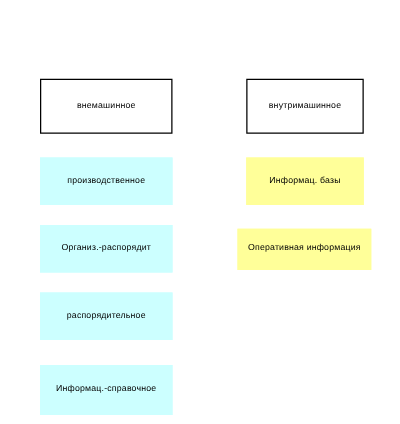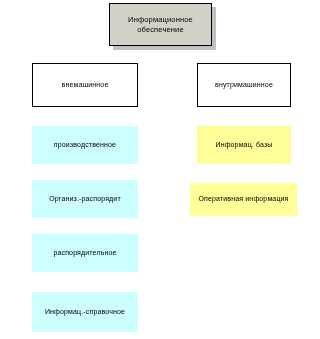--- a/index.html
+++ b/index.html
@@ -58,24 +58,20 @@
   .node-label {
     display: block;
     white-space: pre-line;
   }
 </style>
 </head>
 <body>
 
 <div id="diagram">
 
-  <div class="node node-root" style="left:109px; top:3px; width:103px; height:43px;">
-    <span class="node-label">Информационное
-обеспечение</span>
-  </div>
 
   <div class="node node-white" style="left:32px; top:63px; width:106px; height:44px;">
     <span class="node-label">внемашинное</span>
   </div>
 
   <div class="node node-white" style="left:197px; top:63px; width:94px; height:44px;">
     <span class="node-label">внутримашинное</span>
   </div>
 
   <div class="node node-cyan" style="left:32px; top:126px; width:106px; height:38px;">

